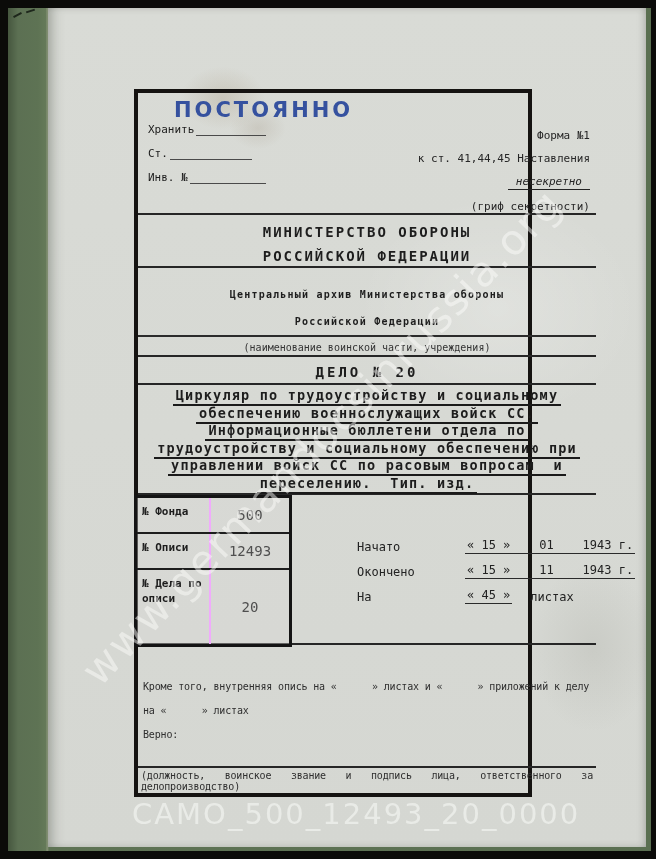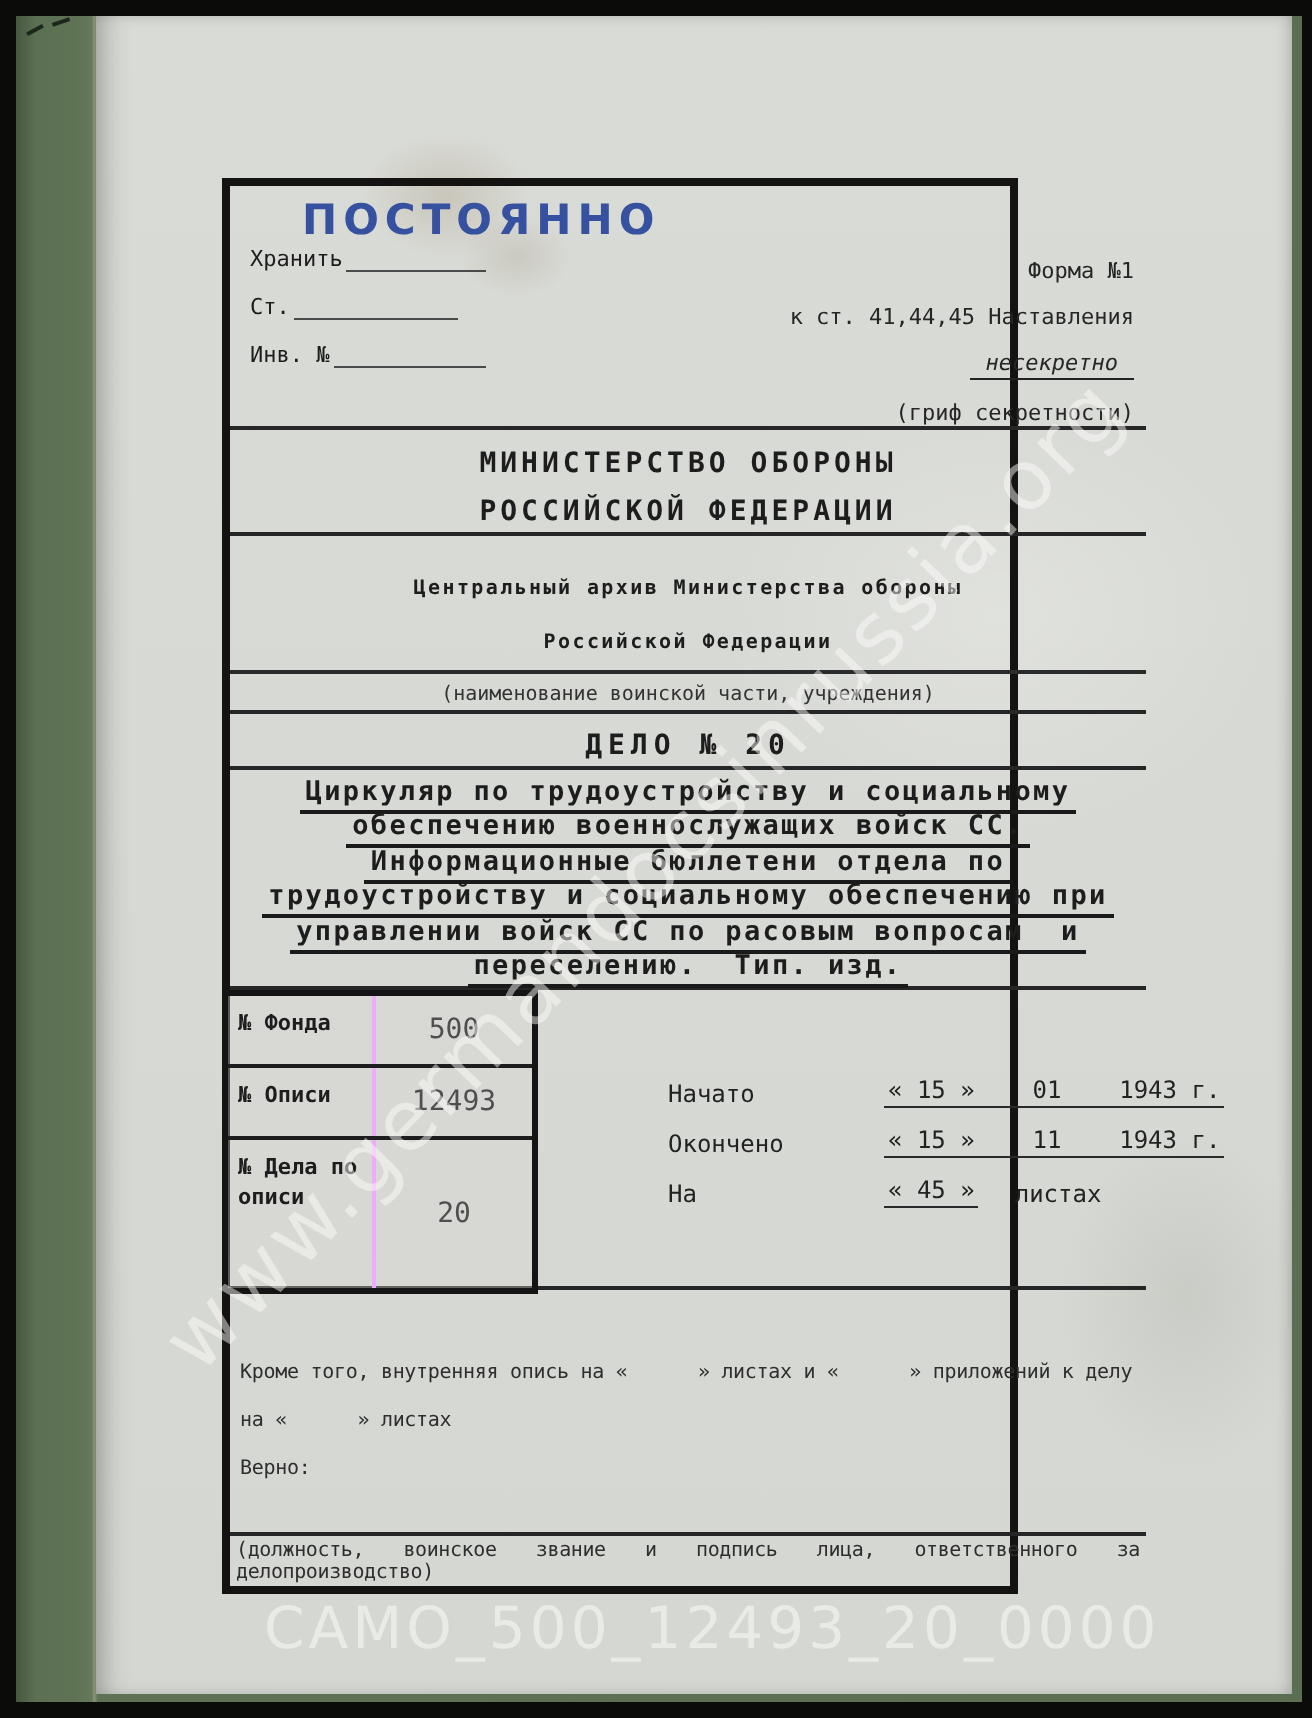--- a/index.html
+++ b/index.html
@@ -22,21 +22,21 @@
     background:
       radial-gradient(ellipse 60px 45px at 175px 90px, rgba(146,126,94,0.22), rgba(146,126,94,0) 70%),
       radial-gradient(ellipse 40px 30px at 210px 120px, rgba(130,110,85,0.16), rgba(130,110,85,0) 70%),
       radial-gradient(ellipse 90px 120px at 545px 640px, rgba(120,120,108,0.13), rgba(120,120,108,0) 70%),
       radial-gradient(ellipse 200px 160px at 450px 300px, rgba(255,255,255,0.22), rgba(255,255,255,0) 70%),
       linear-gradient(#d9dbd6,#d5d7d2);
     box-shadow:inset 10px 0 14px -8px rgba(55,65,50,0.45), inset -4px 0 8px -4px rgba(40,40,38,0.35);
   }
   
   .form{
-    left:111px;top:89px;width:398px;height:708px;
+    left:134px;top:89px;width:398px;height:708px;
     border:4px solid #151311;box-sizing:border-box;
   }
   .sec{width:458px;box-sizing:border-box;position:relative;}
   .bb{border-bottom:2px solid #262626;}
   .sec-header{height:122px;}
   .sec-ministry{height:53px;text-align:center;padding-top:5px;}
   .sec-archive{height:89px;}
   .sec-delo{height:28px;text-align:center;padding-top:5px;}
   .sec-title{height:110px;display:flex;flex-direction:column;justify-content:space-evenly;padding:1px 0;}
   .sec-middle{height:150px;}

